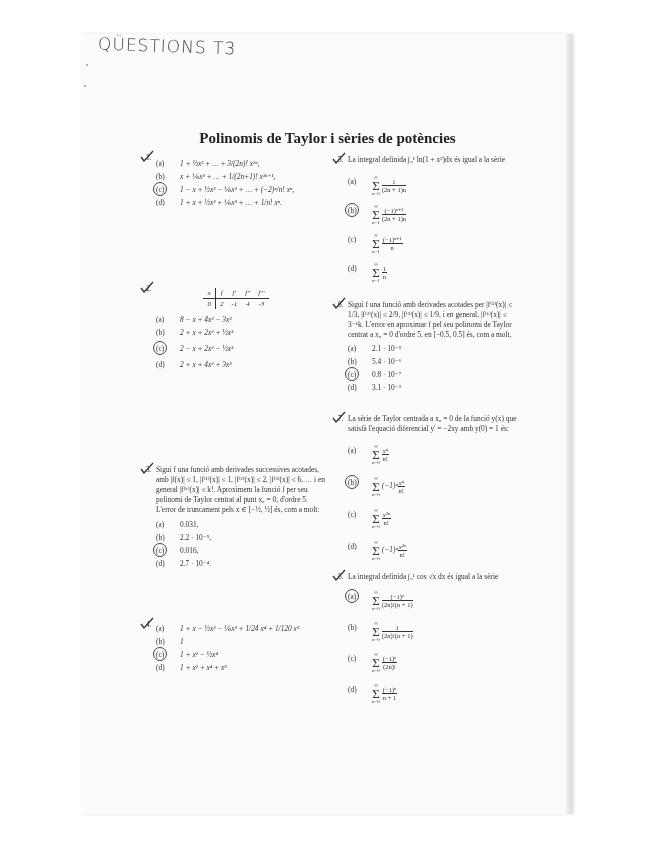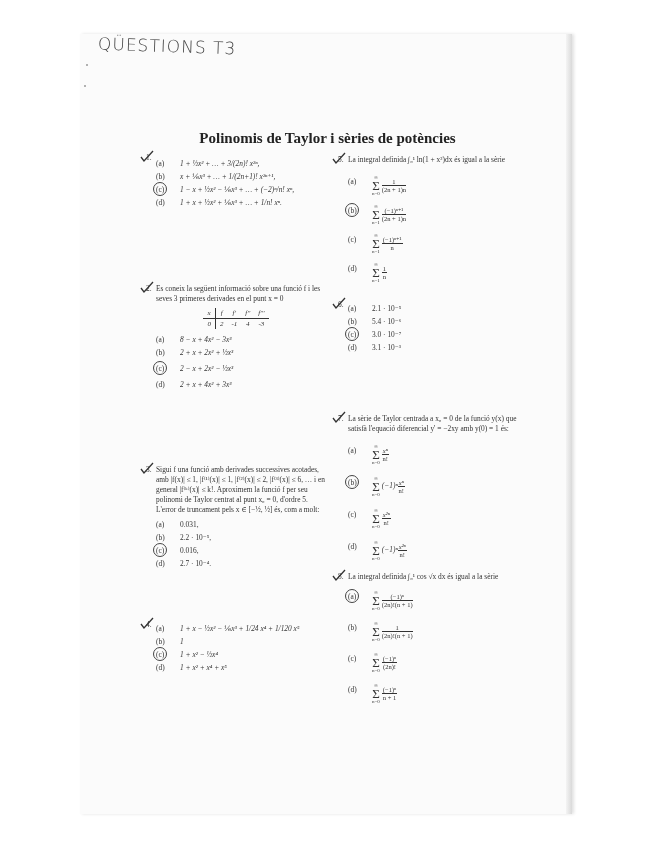--- a/index.html
+++ b/index.html
@@ -61,21 +61,20 @@
       <div class="opt"><span class="opt-label">(d)</span><span class="math">1 + x + ½x² + ⅙x³ + … + 1/n! xⁿ.</span></div>
     </div>
   </div>
 
   <div class="q" style="top:284px;">
     <div class="q-text">
       <svg class="check" viewBox="0 0 14 12">
           <path d="M1 7 L4 11 L13 1" stroke="#333" stroke-width="1.3" fill="none"></path>
         </svg>
       <span class="q-num">2.</span>
-      <span>Es coneix la següent informació sobre una funció f i les seves 3 primeres derivades en el punt x = 0</span>
     </div>
     <table class="deriv">
       <tbody>
           <tr>
         <td>x</td>
         <td>f</td>
         <td>f'</td>
         <td>f''</td>
         <td>f'''</td>
       </tr>
@@ -149,25 +148,26 @@
         <span class="sum"><span>∞</span><span class="sigma">Σ</span><span>n=1</span></span><span class="frac"><span class="num">1</span><span class="den">n</span></span></div>
     </div>
   </div>
 
   <div class="q" style="top:300px;">
     <div class="q-text">
       <svg class="check" viewBox="0 0 14 12">
           <path d="M1 7 L4 11 L13 1" stroke="#333" stroke-width="1.3" fill="none"></path>
         </svg>
       <span class="q-num">6.</span>
+      <span>Sigui f una funció amb derivades acotades per |f⁽¹⁾(x)| ≤ 1/3, |f⁽²⁾(x)| ≤ 2/9, |f⁽³⁾(x)| ≤ 1/9, i en general, |f⁽ᵏ⁾(x)| ≤ 3⁻ᵏk. L'error en aproximar f pel seu polinomi de Taylor centrat a x₀ = 0 d'ordre 5, en [−0.5, 0.5] és, com a molt,</span>
     </div>
     <div style="margin-top:4px;">
       <div class="opt"><span class="opt-label">(a)</span><span>2.1 · 10⁻⁵</span></div>
       <div class="opt"><span class="opt-label">(b)</span><span>5.4 · 10⁻⁶</span></div>
-      <div class="opt"><span class="opt-label circled">(c)</span><span>3.0 · 10⁻⁷</span></div>
+      <div class="opt"><span class="opt-label circled">(c)</span><span>0.8 · 10⁻⁷</span></div>
       <div class="opt"><span class="opt-label">(d)</span><span>3.1 · 10⁻³</span></div>
     </div>
   </div>
 
   <div class="q" style="top:414px;">
     <div class="q-text">
       <svg class="check" viewBox="0 0 14 12">
           <path d="M1 7 L4 11 L13 1" stroke="#333" stroke-width="1.3" fill="none"></path>
         </svg>
       <span class="q-num">7.</span>

